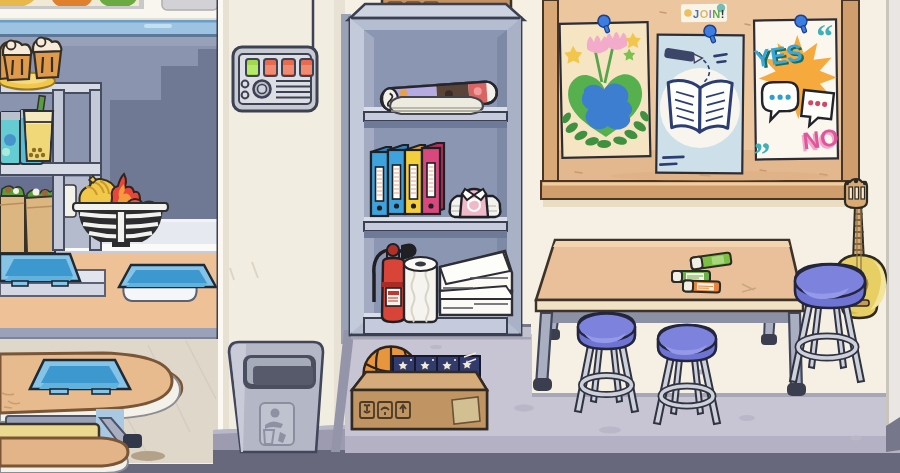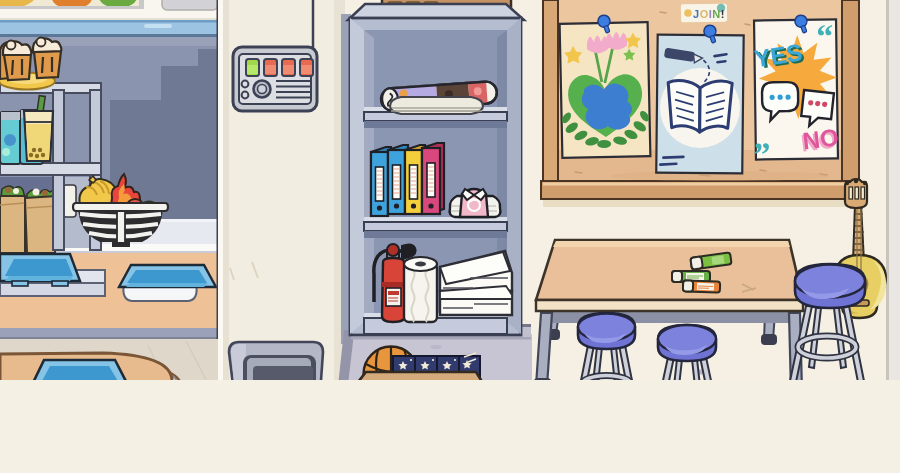--- a/index.html
+++ b/index.html
@@ -1,16 +1,16 @@
 <!DOCTYPE html>
 <html><head>
 <meta charset="utf-8">
 <style>
 html,body{margin:0;padding:0;background:#f5f0e4;font-family:"Liberation Sans",sans-serif;}
-#scene{position:relative;width:900px;height:380px;overflow:hidden;}
+#scene{position:relative;width:900px;height:473px;overflow:hidden;}
 svg{display:block;}
 </style>
 </head>
 <body>
 <div id="scene">
 <svg width="900" height="473" viewBox="0 0 900 473">
 
 <rect x="0" y="0" width="900" height="473" fill="#f5f0e3"></rect>
 
 <g>

